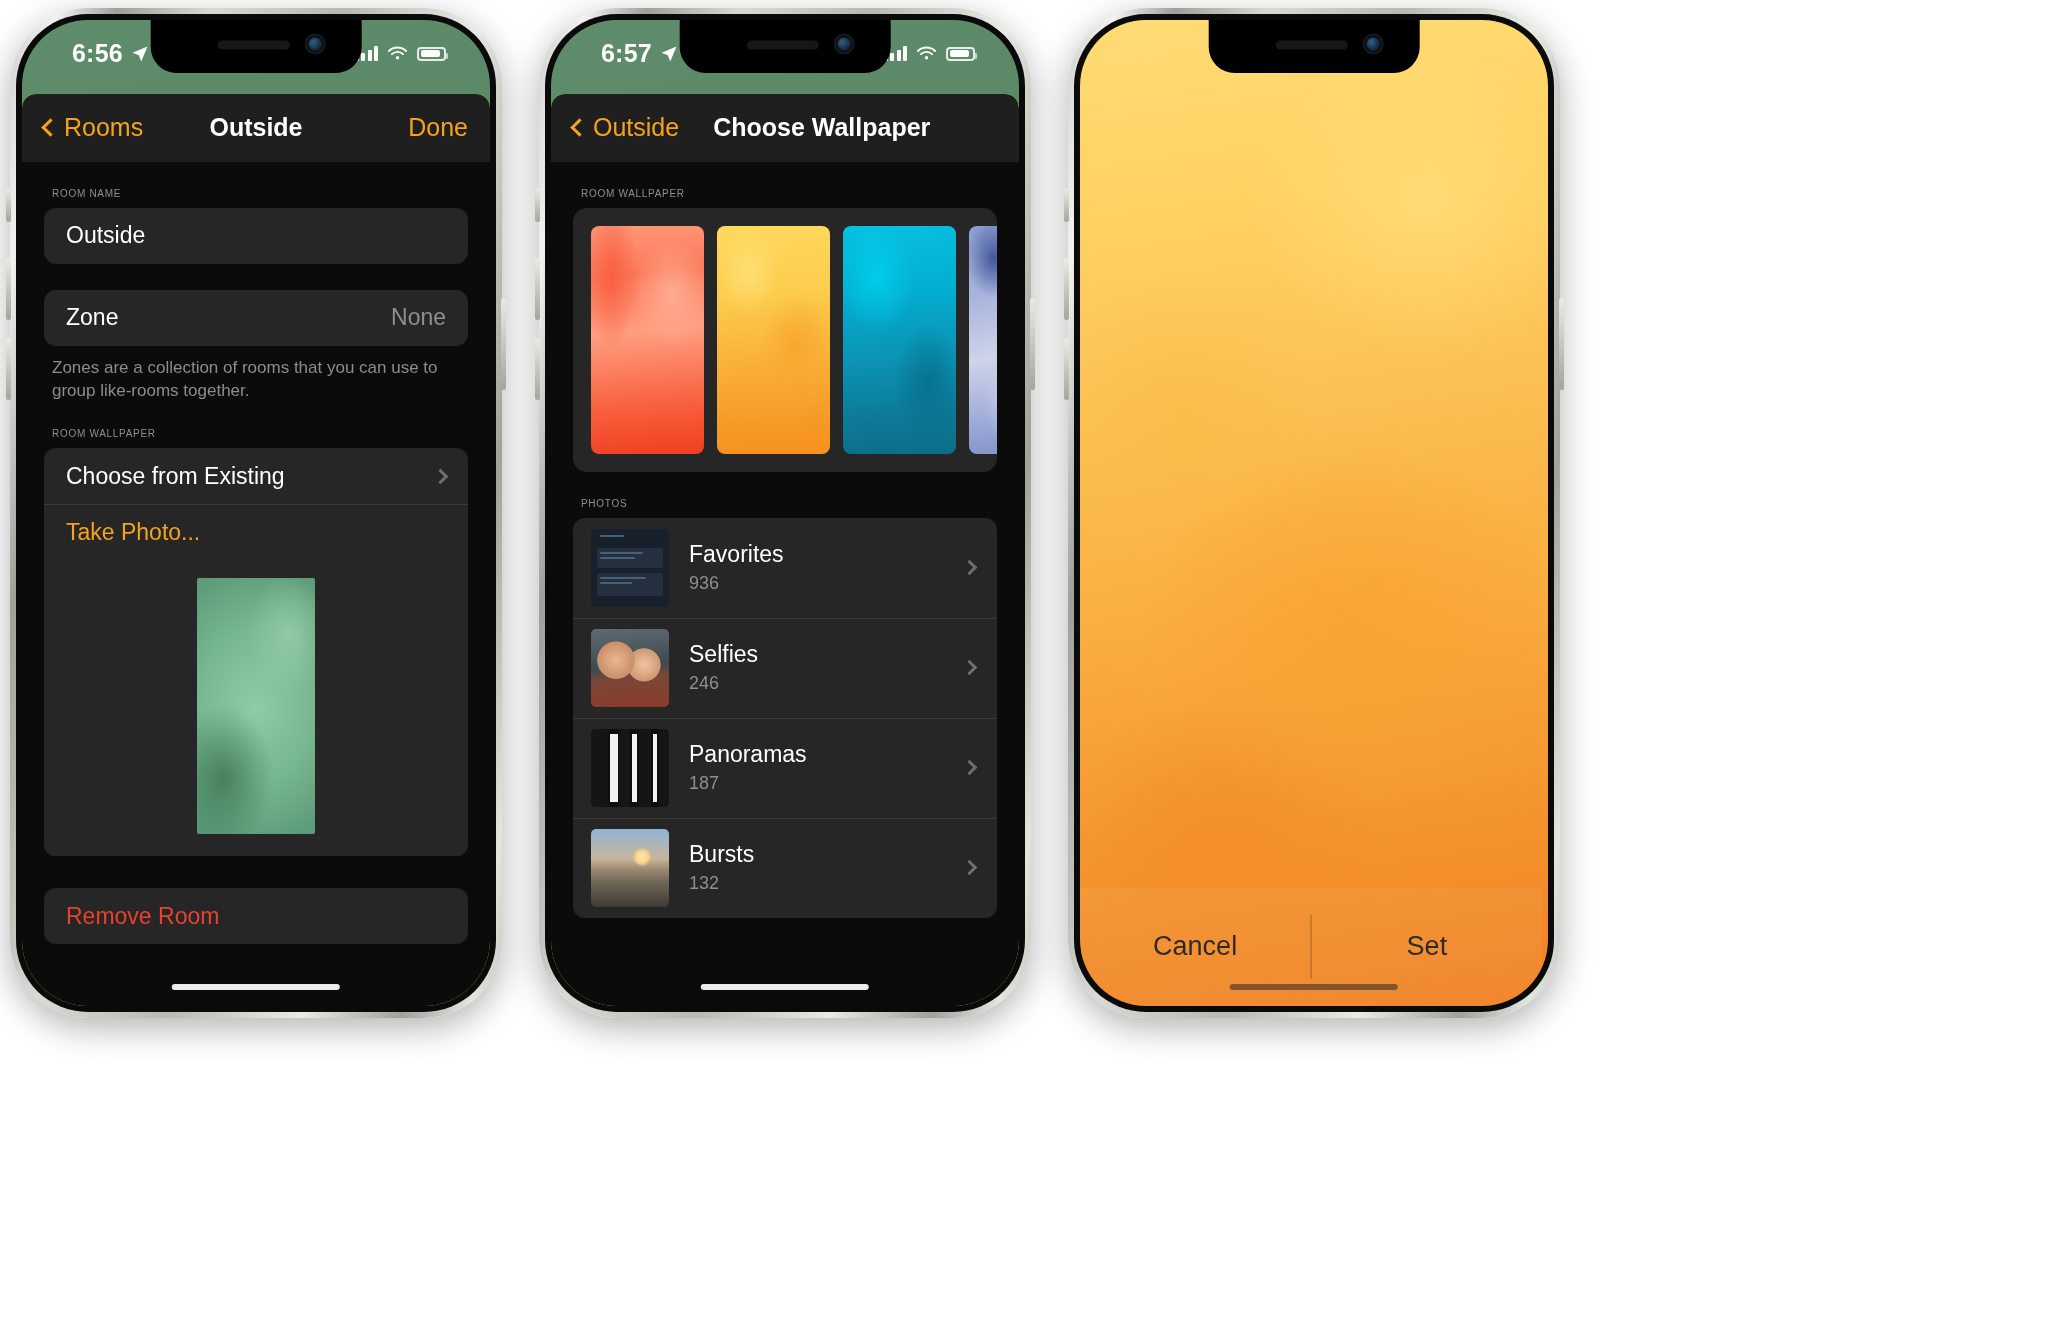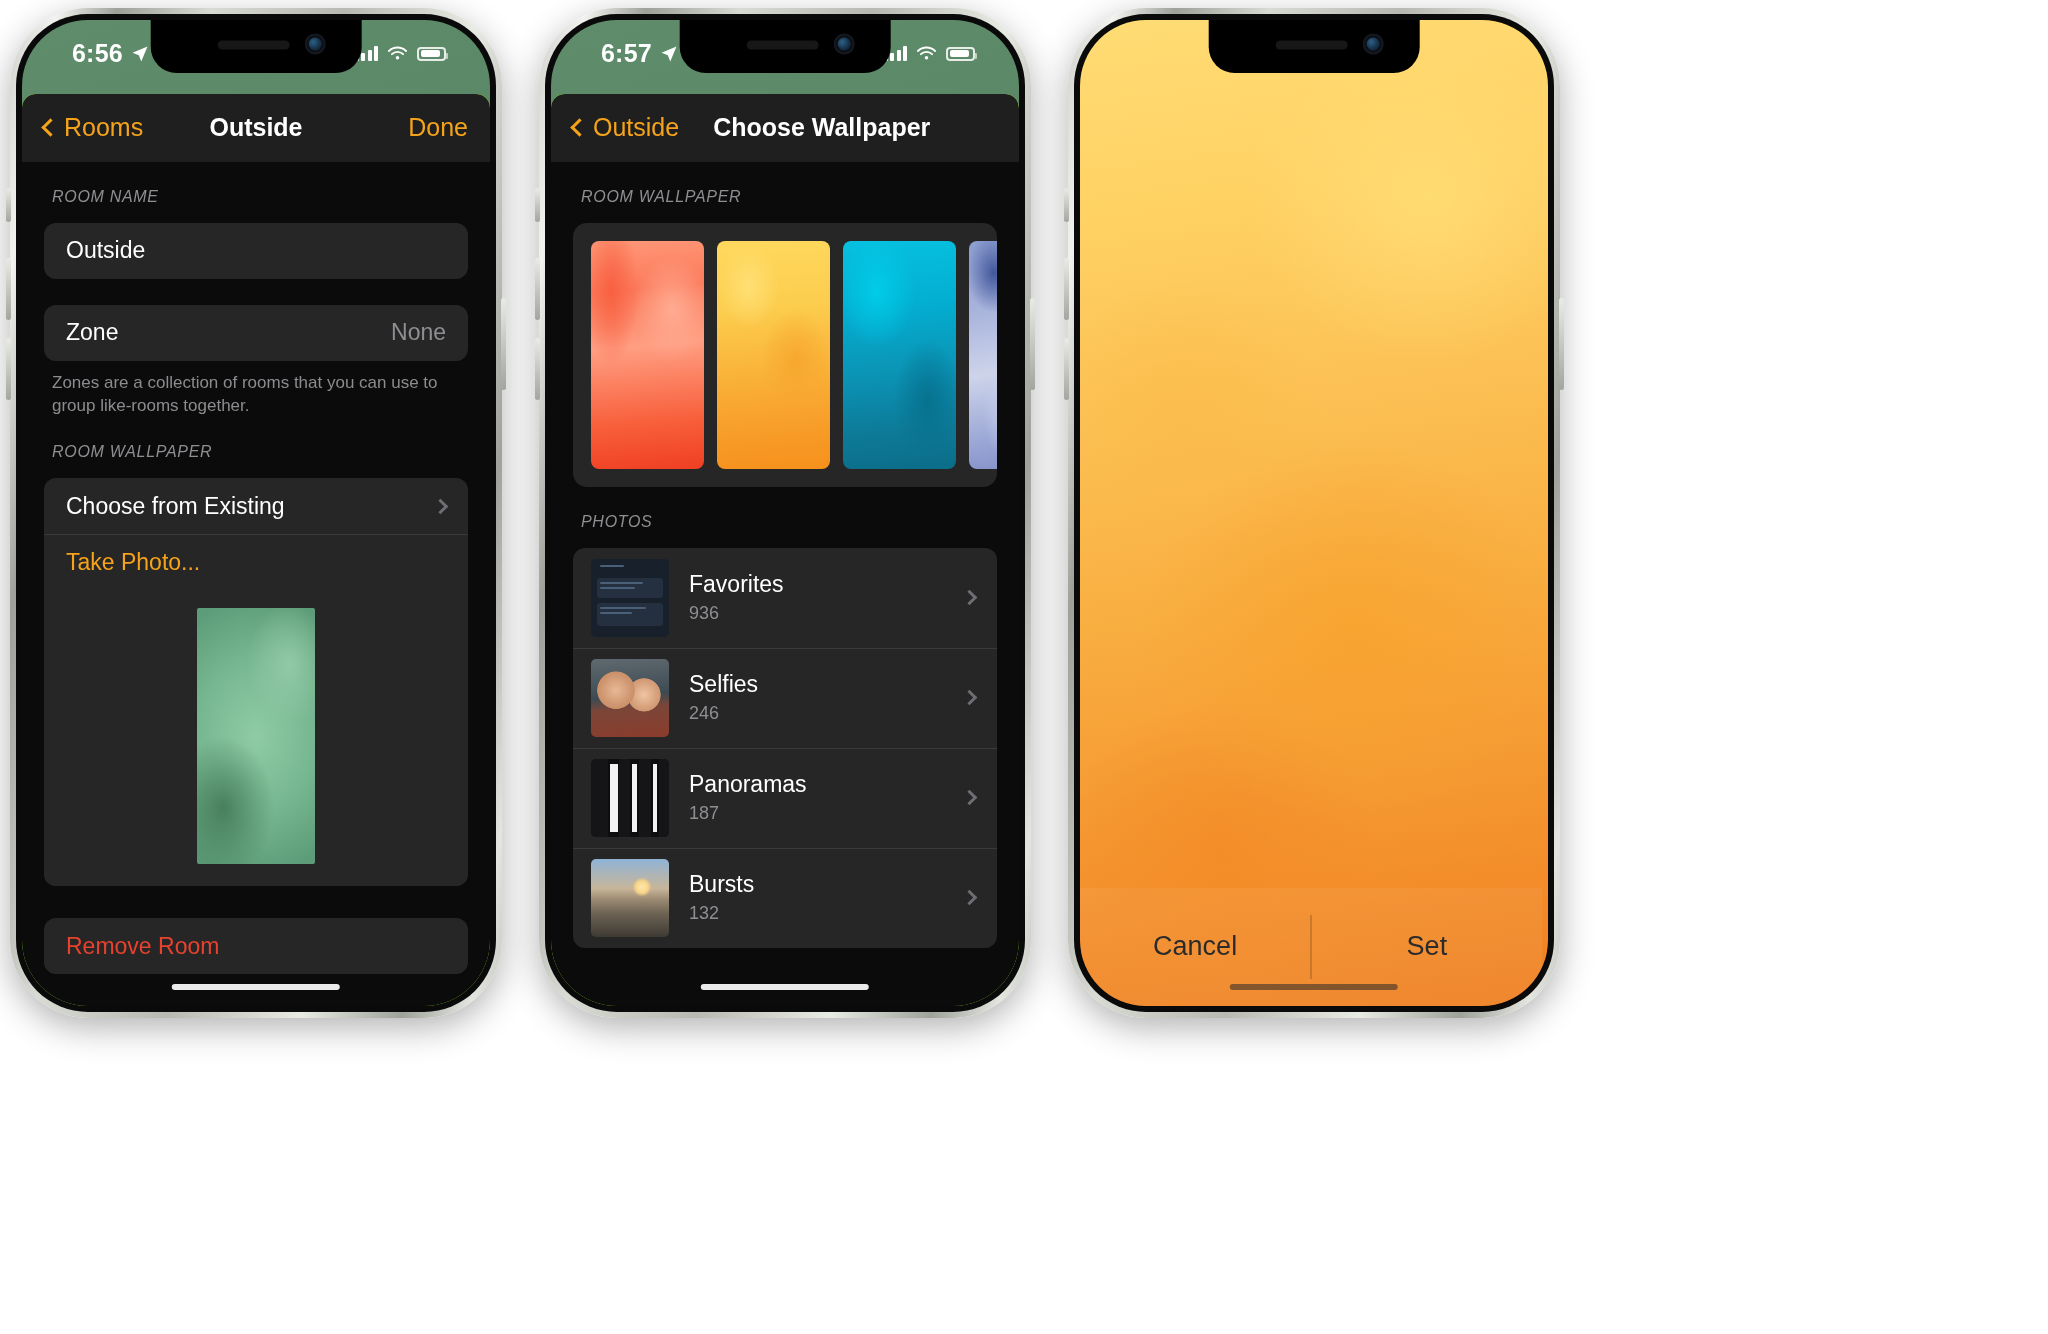--- a/index.html
+++ b/index.html
@@ -93,21 +93,21 @@
     border-top-left-radius:14px; border-top-right-radius:14px;
   }
   .nav-back { display:flex; align-items:center; gap:7px; color:#f5a31a; font-size:25px; cursor:pointer; }
   .chev-l { width:13px; height:13px; border-left:3.4px solid #f5a31a; border-bottom:3.4px solid #f5a31a; transform:rotate(45deg); }
   .nav-title { position:absolute; left:0; right:0; text-align:center; color:#fff; font-size:25px; font-weight:600; pointer-events:none; }
   .nav-title.left-aligned { position:static; text-align:left; flex:1; margin-left:34px; }
   .nav-right { margin-left:auto; color:#f5a31a; font-size:25px; cursor:pointer; z-index:2; }
 
   .scroll { flex:1; overflow:hidden; background:#0b0b0b; position:relative; }
 
-  .sec-hdr { color:#8f8f93; font-size:16px; letter-spacing:.7px; padding:26px 30px 17px; text-transform:uppercase;font-style:italic; }
+  .sec-hdr { color:#8f8f93; font-size:10px; letter-spacing:.7px; padding:26px 30px 9px; text-transform:uppercase; }
   .card { background:#262627; border-radius:12px; margin:0 22px; overflow:hidden; }
   .row { padding:0 22px; height:56px; display:flex; align-items:center; color:#fff; font-size:23px; }
   .row + .row { box-shadow: inset 0 1px 0 #3a3a3c; }
   .row .val { margin-left:auto; color:#8f8f93; }
   .chev-r { width:11px; height:11px; border-top:3px solid #6e6e73; border-right:3px solid #6e6e73; transform:rotate(45deg); margin-left:auto; }
   .footnote { color:#8c8c90; font-size:17px; line-height:1.33; padding:11px 30px 0; }
   .accent { color:#f5a31a; }
   .destructive { color:#e8422e; }
 
   

